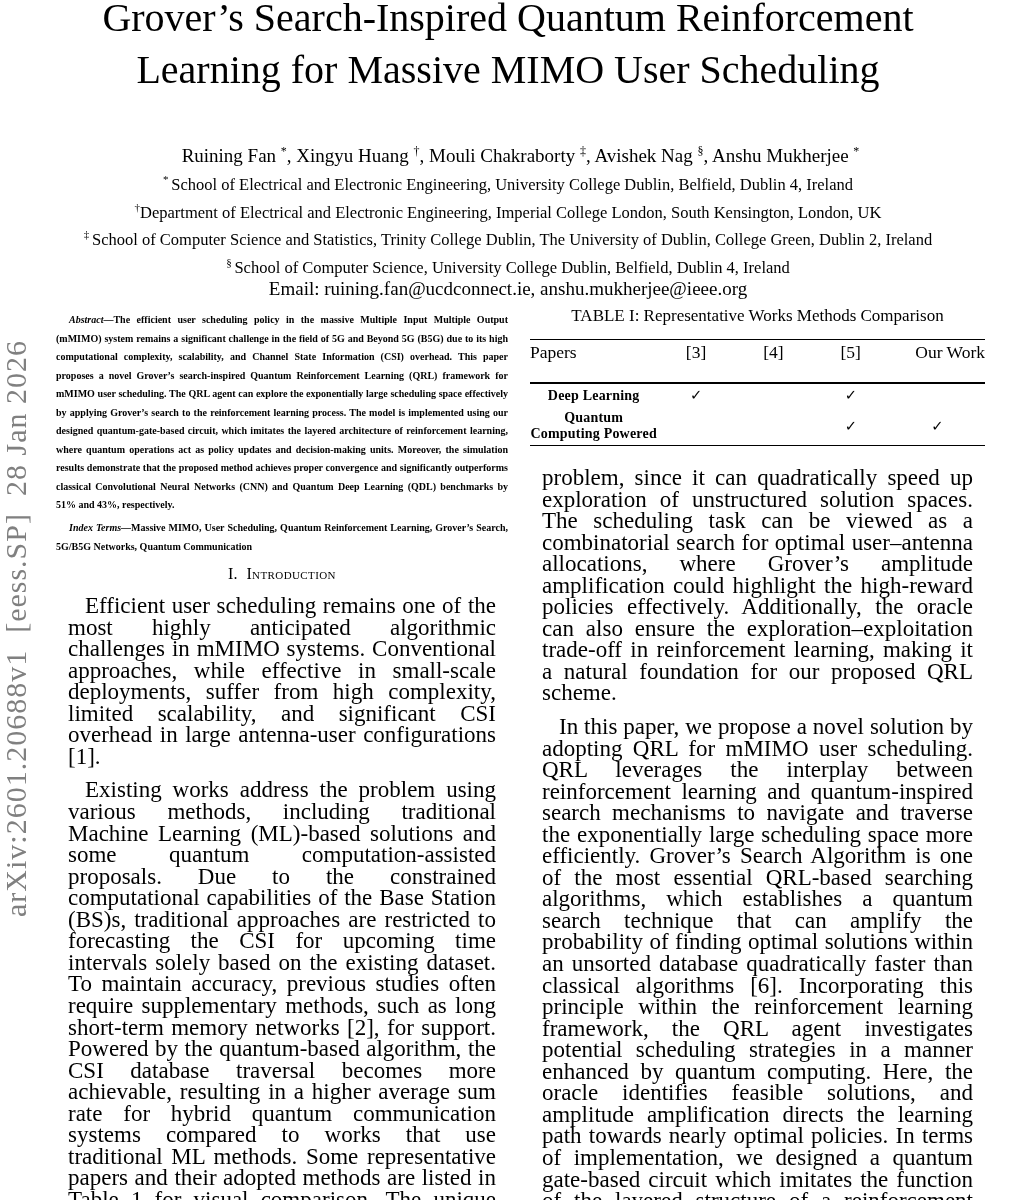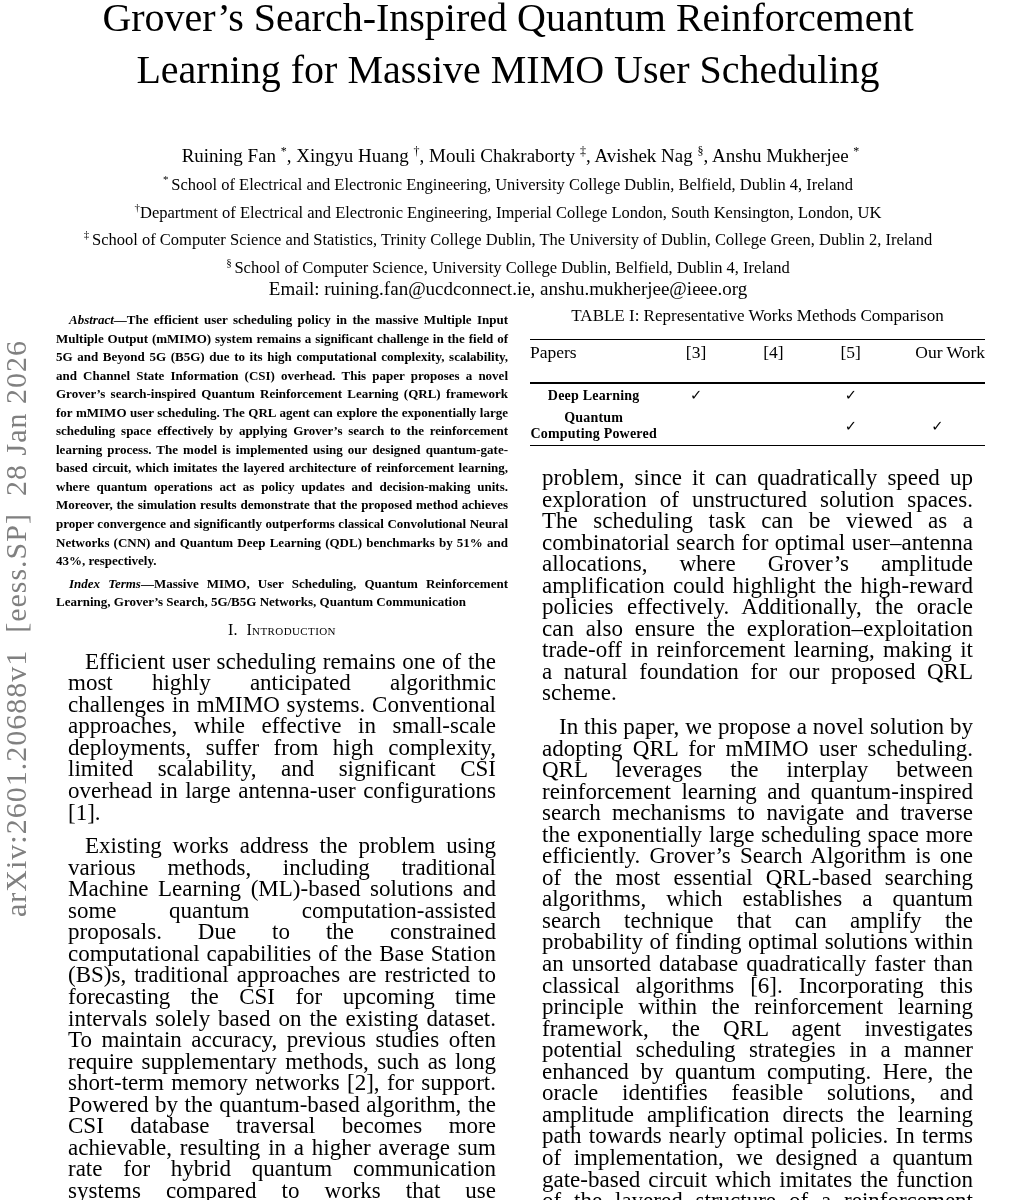--- a/index.html
+++ b/index.html
@@ -51,21 +51,21 @@
   .affil-line sup { font-size: 11px; }
   .email-line { font-size: 19px; line-height: 22px; }
 
   
   .col { position: absolute; text-align: justify; }
   .col-left  { left: 56px;  top: 311px; width: 452px; }
   .col-right { left: 530px; top: 306px; width: 455px; }
 
   .abs {
     font-weight: bold;
-    font-size: 13px;
+    font-size: 10px;
     line-height: 18.55px;
     text-indent: 13px;
     margin: 0;
   }
   .abs .lead-it { font-style: italic; }
   .mt { margin-top: 4px; }
 
   .sec-head {
     text-align: center;
     font-size: 16px;

